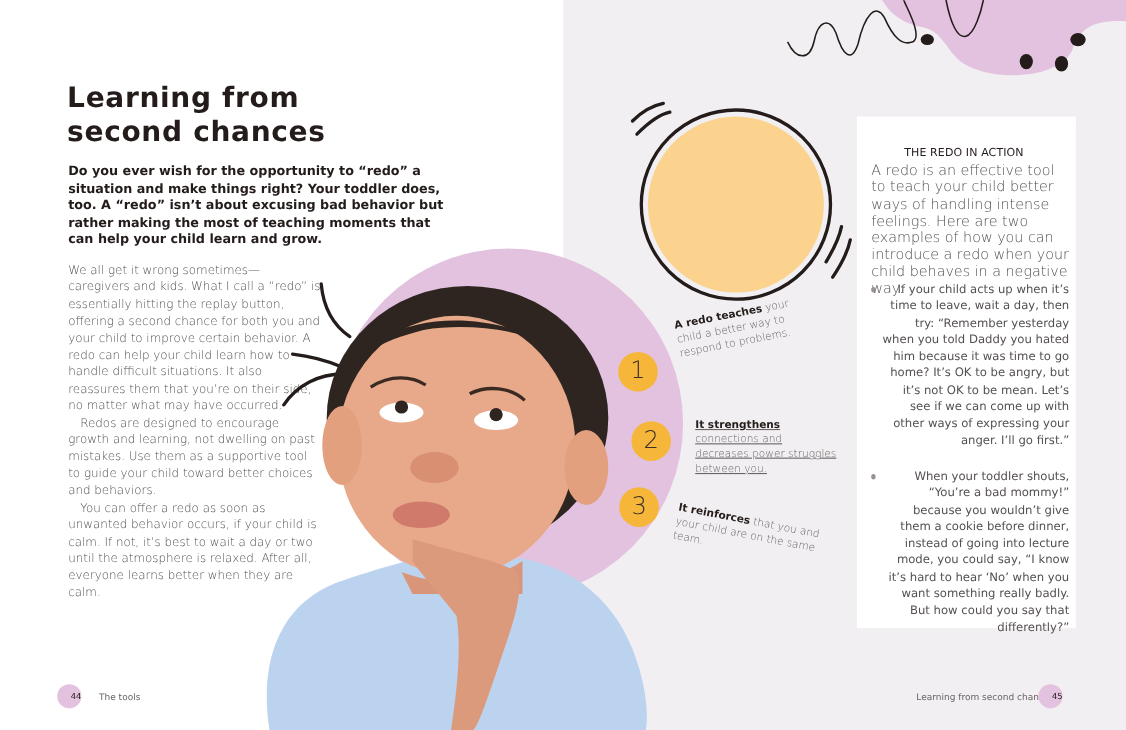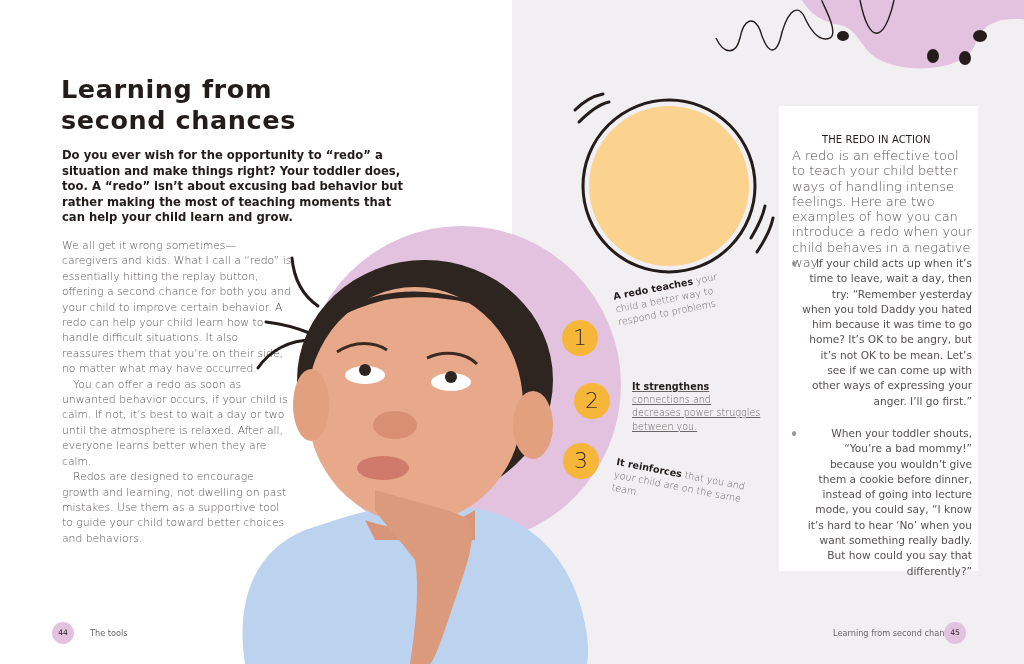--- a/index.html
+++ b/index.html
@@ -47,21 +47,21 @@
   
   .card { position: absolute; left: 779px; top: 106px; width: 199px; height: 465px; background: #ffffff; }
   .card-scallop { position: absolute; left: 779px; top: 100px; width: 199px; height: 12px; }
   .card-head { position: absolute; left: 792px; top: 134px; font-family: "DejaVu Sans", sans-serif; font-weight: normal; font-size: 10px; color: #231c1a; letter-spacing: 0.1px; margin-left: 30px; }
   .card-body { position: absolute; left: 792px; top: 148px; width: 180px; font-family: "DejaVu Sans", sans-serif; font-size: 13px; line-height: 15.3px; color: #555050; font-weight: 300; }
   .card-list { position: absolute; left: 792px; top: 256px; width: 180px; list-style: none; font-family: "DejaVu Sans", sans-serif; font-size: 10.6px; line-height: 15.3px; color: #555050; }
   .card-list li { position: relative; padding-left: 9px; margin-bottom: 17px; text-align: right; }
   .card-list li .bullet { position: absolute; left: 0; top: 5px; width: 4px; height: 5px; border-radius: 50%; background: #9a9292; }
 
   
-  .folio-num { position: absolute; width: 22px; height: 22px; border-radius: 50%; background: #e3c2e0; font-family: "DejaVu Sans", sans-serif; font-size: 7.6px; line-height: 22px; text-align: center; color: #231c1a; }
+  .folio-num { position: absolute; width: 22px; height: 22px; border-radius: 50%; background: #e3c2e0; font-family: "DejaVu Sans", sans-serif; font-size: 7.6px; line-height: 22px; text-align: right; color: #231c1a; }
   .folio-label { position: absolute; font-family: "DejaVu Sans", sans-serif; font-size: 8.2px; color: #6a6464; }
 </style>
 </head>
 <body>
 
 <div class="spread">
   <div class="page-left"></div>
   <div class="page-right"></div>
 
   <svg class="blob-top" viewBox="0 0 240 110">
@@ -77,22 +77,22 @@
   </svg>
 
   <div class="title">
     <div>Learning from</div>
     <div>second chances</div>
   </div>
   <div class="intro">Do you ever wish for the opportunity to “redo” a situation and make things right? Your toddler does, too. A “redo” isn’t about excusing bad behavior but rather making the most of teaching moments that can help your child learn and grow.</div>
 
   <div class="body-text">
     <p>We all get it wrong sometimes—caregivers and kids. What I call a “redo” is essentially hitting the replay button, offering a second chance for both you and your child to improve certain behavior. A redo can help your child learn how to handle difficult situations. It also reassures them that you’re on their side, no matter what may have occurred.</p>
+    <p class="indent">Redos are designed to encourage growth and learning, not dwelling on past mistakes. Use them as a supportive tool to guide your child toward better choices and behaviors.</p>
     <p class="indent">You can offer a redo as soon as unwanted behavior occurs, if your child is calm. If not, it’s best to wait a day or two until the atmosphere is relaxed. After all, everyone learns better when they are calm.</p>
-    <p class="indent">Redos are designed to encourage growth and learning, not dwelling on past mistakes. Use them as a supportive tool to guide your child toward better choices and behaviors.</p>
   </div>
 
   <div class="photo-circle"></div>
   <svg class="ticks" viewBox="0 0 80 120">
     <path d="M42,8 C44,30 52,45 68,56" fill="none" stroke="#231c1a" stroke-width="3" stroke-linecap="round"></path>
     <path d="M16,72 C34,74 50,79 62,84" fill="none" stroke="#231c1a" stroke-width="3" stroke-linecap="round"></path>
     <path d="M8,118 C20,100 40,90 62,90" fill="none" stroke="#231c1a" stroke-width="3" stroke-linecap="round"></path>
   </svg>
   <svg class="child" viewBox="0 0 380 424">
 

